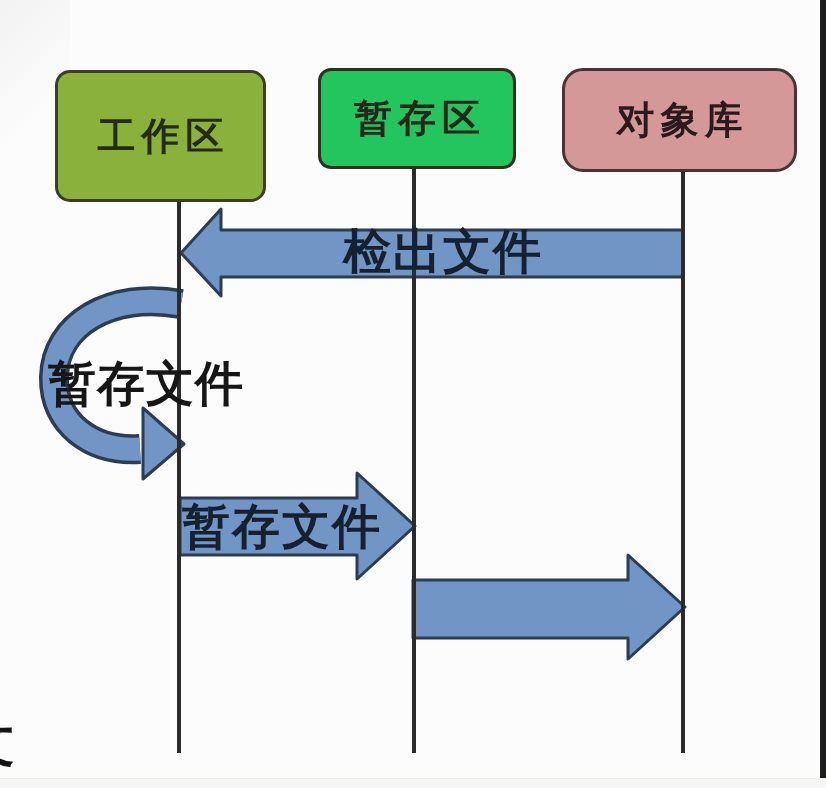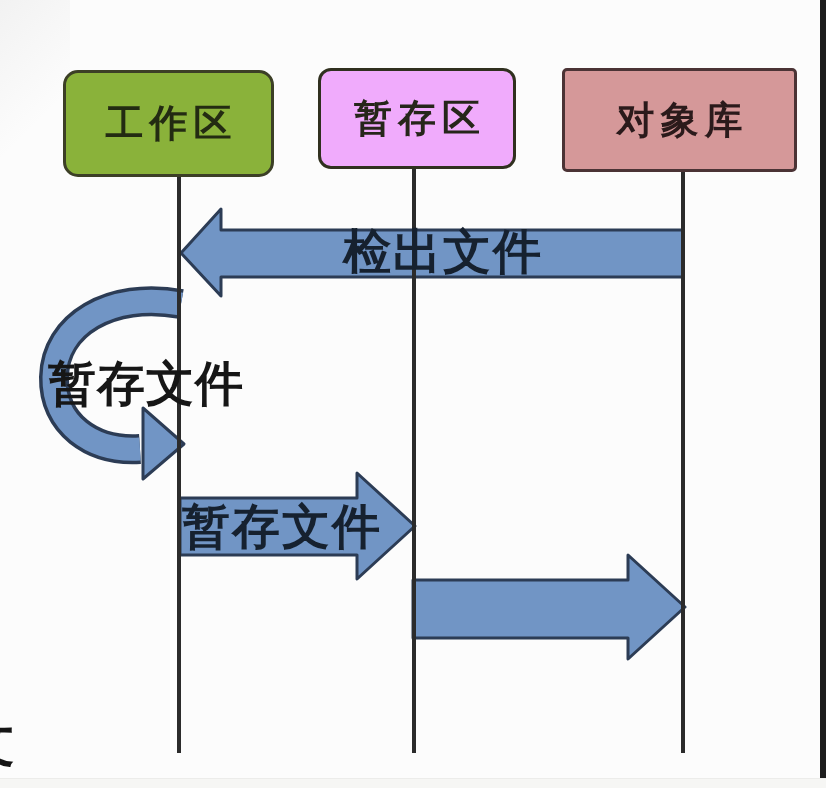--- a/index.html
+++ b/index.html
@@ -24,33 +24,32 @@
   }
   svg.diagram{position:absolute;left:0;top:0;}
   .actor-box{
     position:absolute;
     display:flex;align-items:center;justify-content:center;
     box-sizing:border-box;
     font-weight:bold;font-size:38px;letter-spacing:6px;
     text-indent:6px;
   }
   .actor-workspace{
-    left:55px;top:70px;width:211px;height:107px;
+    left:55px;top:70px;width:211px;height:132px;
     background:#8ab23a;border:3px solid #3c3f26;border-radius:15px;
     color:#232b12;
-    margin-left:8px;
   }
   .actor-staging{
     left:318px;top:68px;width:198px;height:101px;
-    background:#f0abfc;border:3px solid #30301f;border-radius:13px;
+    background:#22c55e;border:3px solid #30301f;border-radius:13px;
     color:#26261a;
   }
   .actor-repo{
     left:562px;top:68px;width:235px;height:104px;
-    background:#d59899;border:3px solid #4b3335;border-radius:5px;
+    background:#d59899;border:3px solid #4b3335;border-radius:21px;
     color:#2b1a1b;
   }
   .msg-label{
     position:absolute;
     transform:translate(-50%,-50%);
     font-weight:bold;font-size:48px;line-height:1;
     color:#16212f;white-space:nowrap;letter-spacing:2px;
   }
   .msg-label.self{color:#161616;letter-spacing:1px;}
   .clipped-glyph{

